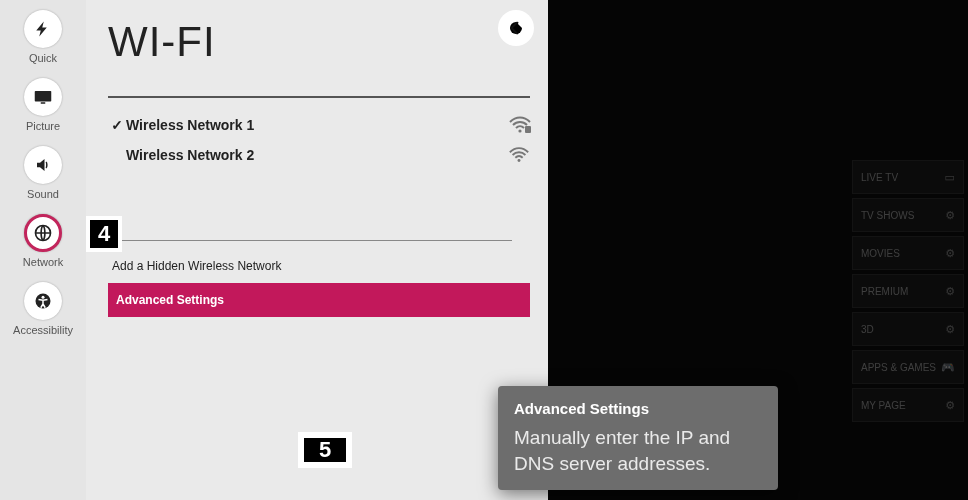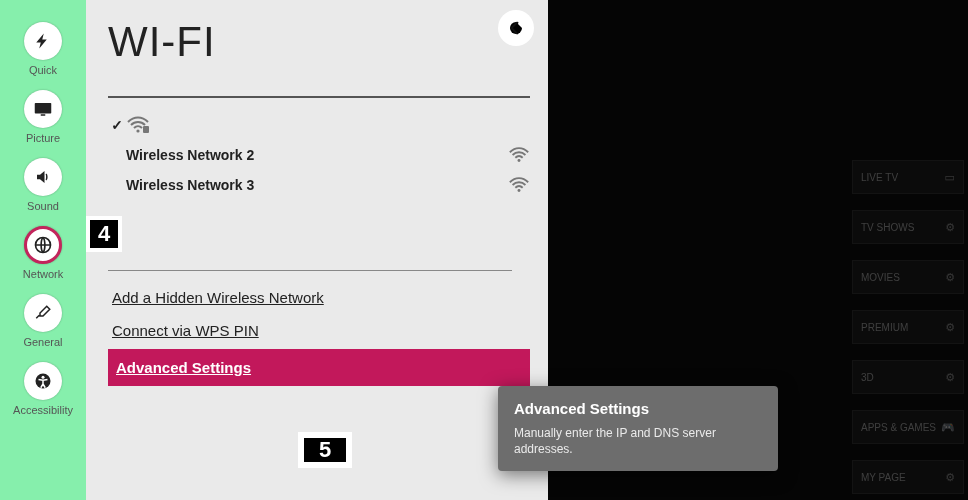--- a/index.html
+++ b/index.html
@@ -11,22 +11,22 @@
     overflow: hidden;
     position: relative;
     background: #000;
   }
 
   
   .sidebar {
     position: absolute;
     left: 0; top: 0;
     width: 86px; height: 500px;
-    background: #86efac;
-    padding-top: 22px;
+    background: #e5e5e5;
+    padding-top: 10px;
     z-index: 4;
   }
   .side-item {
     display: flex;
     flex-direction: column;
     align-items: center;
     margin-bottom: 14px;
     cursor: pointer;
   }
   .side-icon {
@@ -91,25 +91,24 @@
     width: 22px; height: 18px;
     color: #555;
   }
   .wifi-gap { height: 70px; }
   hr.sep2 {
     border: none;
     border-top: 1px solid #888;
     margin: 0 18px 10px 0;
   }
   .opt-row {
-    font-size: 15px;
+    font-size: 12px;
     color: #222;
     padding: 8px 4px;
     cursor: pointer;
-    text-decoration: underline;
   }
   .opt-row.highlight {
     background: #c2185b;
     color: #fff;
     font-weight: bold;
     padding: 10px 8px;
     margin-top: 2px;
   }
 
   
@@ -159,21 +158,21 @@
     display: flex; align-items: center; justify-content: center;
     z-index: 6;
     cursor: pointer;
   }
 
   
   .rail {
     position: absolute;
     right: 4px; top: 160px;
     width: 112px;
-    display:flex; flex-direction:column; gap:16px;
+    display:flex; flex-direction:column; gap:4px;
   }
   .rail-item {
     height: 34px;
     background: #1a1a1a;
     border:1px solid #2a2a2a;
     color:#8a8a8a;
     font-size:10px;
     display:flex; align-items:center;
     padding:0 8px;
     justify-content: space-between;
@@ -187,21 +186,21 @@
     left: 498px; top: 386px;
     width: 280px;
     background: #6d6d6d;
     color: #fff;
     padding: 14px 16px;
     border-radius: 4px;
     z-index: 6;
     box-shadow: 0 4px 18px rgba(0,0,0,0.5);
   }
   .tooltip-title { font-size: 15px; font-weight: bold; margin-bottom: 8px;}
-  .tooltip-body  { font-size: 12px; line-height: 1.35; color:#eaeaea;}
+  .tooltip-body  { font-size: 19px; line-height: 1.35; color:#eaeaea;}
 
   
   svg { display:block; }
 </style>
 </head>
 <body>
 
 <div class="sidebar">
   <div class="side-item">
     <div class="side-icon">
@@ -235,84 +234,66 @@
   <div class="side-item">
     <div class="side-icon selected">
       <svg width="20" height="20" viewBox="0 0 24 24">
           <circle cx="12" cy="12" r="9" fill="none" stroke="#222" stroke-width="2"></circle>
           <path d="M3 12h18M12 3c3 3 3 15 0 18M12 3c-3 3-3 15 0 18" stroke="#222" stroke-width="2" fill="none"></path>
         </svg>
     </div>
     <div class="side-label">Network</div>
   </div>
 
-  <div class="side-item">
-    <div class="side-icon">
-      <svg width="18" height="18" viewBox="0 0 24 24">
-          <path d="M21 7l-4-4-9 9v4h4l9-9zM3 19l4-4" stroke="#222" stroke-width="2" fill="none"></path>
-        </svg>
-    </div>
-    <div class="side-label">General</div>
-  </div>
 
 
   <div class="side-item">
     <div class="side-icon">
       <svg width="18" height="18" viewBox="0 0 24 24">
           <circle cx="12" cy="12" r="10" fill="#222"></circle>
           <circle cx="12" cy="7" r="2" fill="#fff"></circle>
           <path d="M6 10l6 1 6-1M12 11v5l-3 5M12 16l3 5" stroke="#fff" stroke-width="2" fill="none"></path>
         </svg>
     </div>
     <div class="side-label">Accessibility</div>
   </div>
 </div>
 
 <div class="panel">
   <div class="panel-title">WI-FI</div>
   <hr class="sep">
 
   <div class="net-row">
     <span class="net-check">✓</span>
+    <span class="net-name">Wireless Network 1</span>
     <span class="wifi-ic">
       <svg width="24" height="18" viewBox="0 0 24 18">
           <path d="M2 6c6-6 14-6 20 0M5 9c4-4 10-4 14 0M8 12c2.5-2.5 5.5-2.5 8 0" stroke="#777" stroke-width="2" fill="none"></path>
           <circle cx="12" cy="15" r="1.6" fill="#777"></circle>
           <rect x="17" y="10" width="6" height="7" rx="1" fill="#777"></rect>
         </svg>
     </span>
   </div>
 
   <div class="net-row">
     <span class="net-check"></span>
     <span class="net-name">Wireless Network 2</span>
     <span class="wifi-ic">
       <svg width="22" height="18" viewBox="0 0 24 18">
           <path d="M2 6c6-6 14-6 20 0M5 9c4-4 10-4 14 0M8 12c2.5-2.5 5.5-2.5 8 0" stroke="#777" stroke-width="2" fill="none"></path>
           <circle cx="12" cy="15" r="1.6" fill="#777"></circle>
         </svg>
     </span>
   </div>
 
-  <div class="net-row">
-    <span class="net-check"></span>
-    <span class="net-name">Wireless Network 3</span>
-    <span class="wifi-ic">
-      <svg width="22" height="18" viewBox="0 0 24 18">
-          <path d="M2 6c6-6 14-6 20 0M5 9c4-4 10-4 14 0M8 12c2.5-2.5 5.5-2.5 8 0" stroke="#777" stroke-width="2" fill="none"></path>
-          <circle cx="12" cy="15" r="1.6" fill="#777"></circle>
-        </svg>
-    </span>
-  </div>
 
   <div class="wifi-gap"></div>
   <hr class="sep2">
 
   <div class="opt-row">Add a Hidden Wireless Network</div>
-  <div class="opt-row">Connect via WPS PIN</div>
   <div class="opt-row highlight">Advanced Settings</div>
 </div>
 
 <div class="callout n4">
   <div class="callout-inner">4</div>
 </div>
 <div class="callout n5">
   <div class="callout-inner">5</div>
 </div>
 

